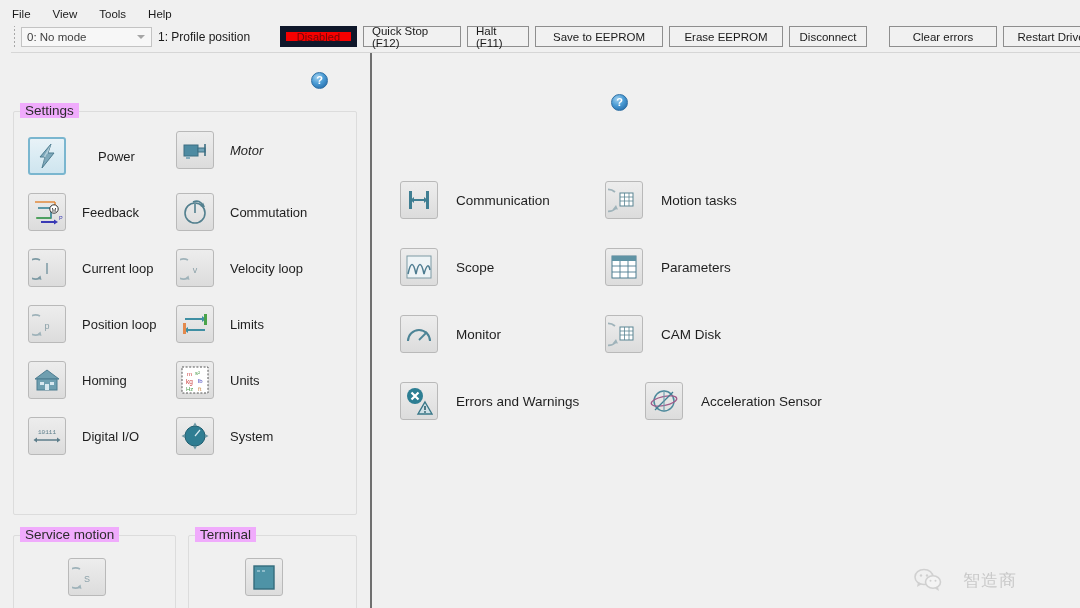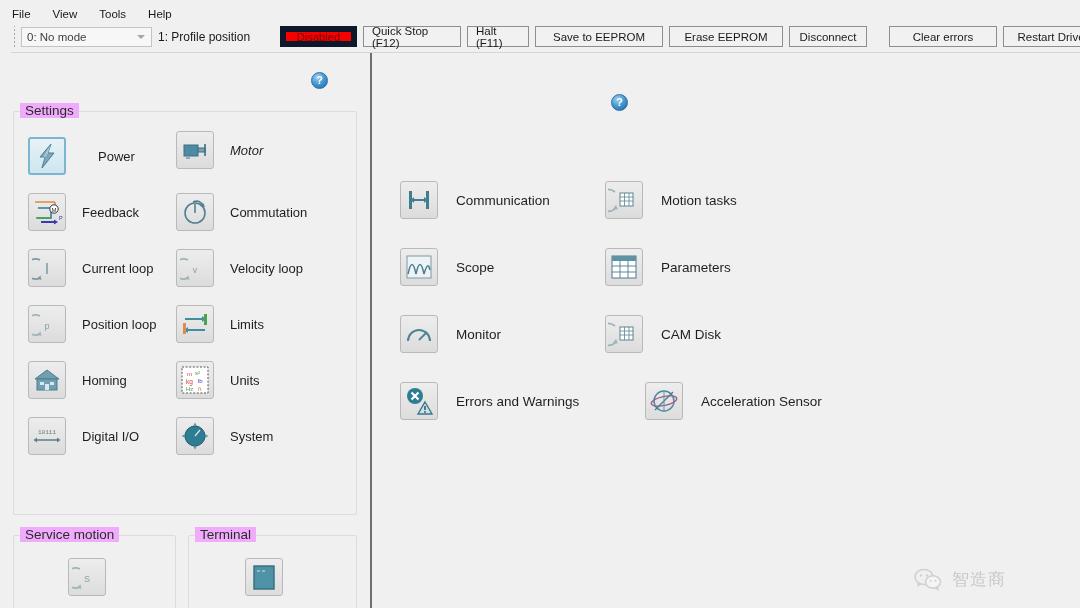--- a/index.html
+++ b/index.html
@@ -115,21 +115,21 @@
     background: radial-gradient(circle at 36% 28%, #9fd0ef 0%, #4a9bd4 45%, #1c5f9e 100%);
     border: 1px solid #2d6fa4;
     color: #ffffff; font-size: 11px; font-weight: bold;
     display: flex; align-items: center; justify-content: center;
     line-height: 1; cursor: default;
   }
 
   
   .watermark {
     position: absolute; left: 913px; top: 568px;
-    display: flex; align-items: flex-start; gap: 9px; opacity: .30;
+    display: flex; align-items: center; gap: 20px; opacity: .30;
   }
   .wm-text { font-size: 17px; color: #6d6d6d; letter-spacing: 1px; }
 
   svg { display: block; }
 </style>
 </head>
 <body>
 
 <div id="app">
 

